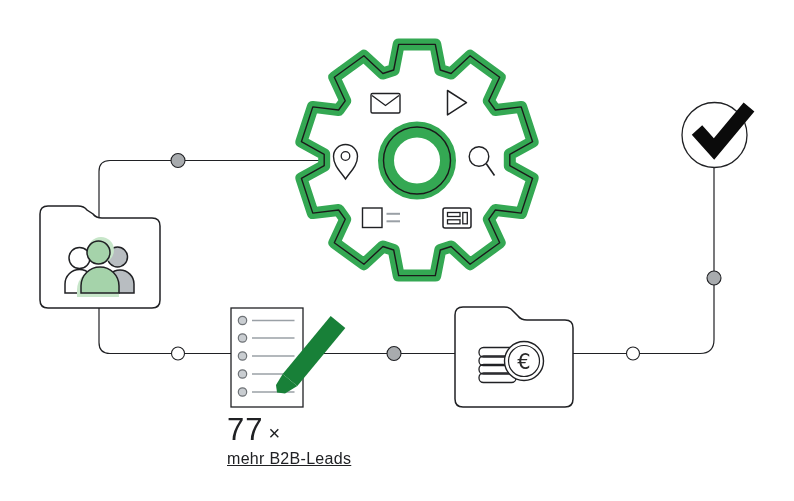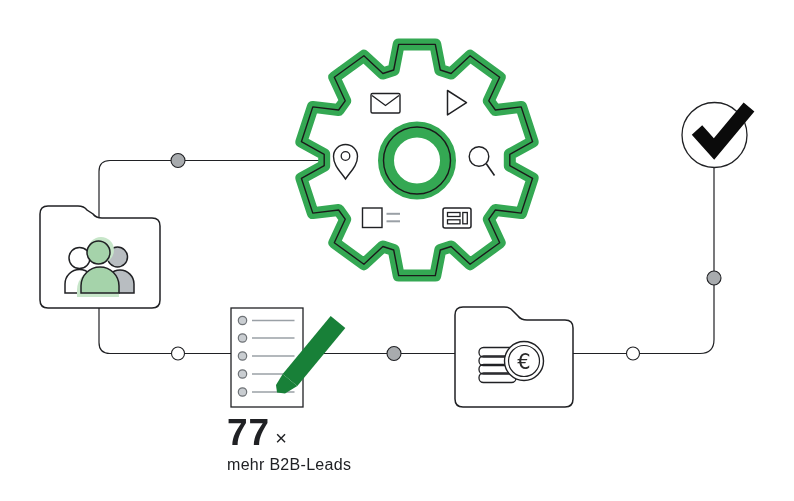--- a/index.html
+++ b/index.html
@@ -2,24 +2,24 @@
 <html><head>
 <meta charset="utf-8">
 <style>
   html,body{margin:0;padding:0;background:#fff;}
   .canvas{
     position:relative;width:794px;height:501px;background:#ffffff;
     overflow:hidden;font-family:"Liberation Sans",sans-serif;color:#202124;
   }
   .artwork{position:absolute;left:0;top:0;}
   .stat{position:absolute;line-height:1;}
-  .stat .big{font-size:37px;letter-spacing:1px;font-weight:700;color:#202124;}
+  .stat .big{font-size:31px;letter-spacing:1px;font-weight:400;color:#202124;}
   .stat .suffix{font-size:20px;color:#202124;margin-left:5px;}
   .stat .suffix.raised{position:relative;top:-9px;margin-left:4px;}
-  .stat .label{font-size:16px;letter-spacing:0.3px;color:#202124;margin-top:6px;}
+  .stat .label{font-size:16px;letter-spacing:0.3px;color:#202124;margin-top:6px;text-decoration:underline;}
   .stat-leads{left:227px;top:414px;}
   .stat-cost{left:452px;top:414px;}
 </style>
 </head>
 <body>
 
 <div class="canvas">
 
   <svg class="artwork" width="794" height="501" viewBox="0 0 794 501">
 

